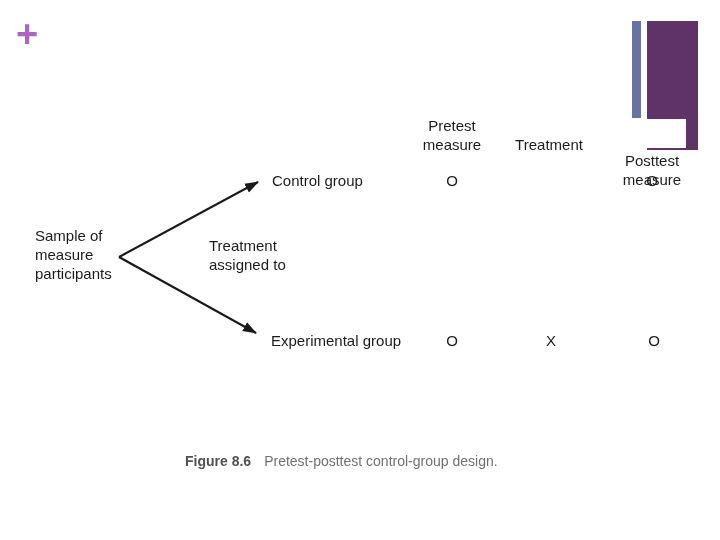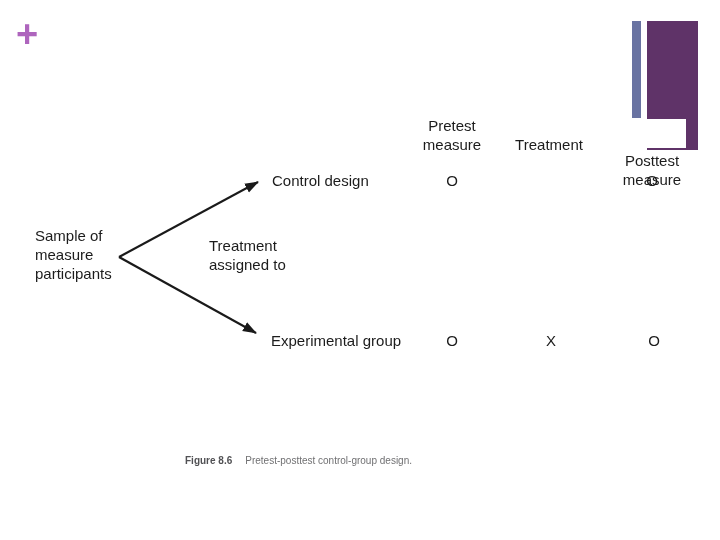--- a/index.html
+++ b/index.html
@@ -22,21 +22,21 @@
   #row-control-group{left:272px;top:171px;}
   #row-control-pretest{left:402px;top:171px;}
   #row-control-posttest{left:602px;top:171px;}
   #row-exp-group{left:271px;top:331px;}
   #row-exp-pretest{left:402px;top:331px;}
   #row-exp-treatment{left:501px;top:331px;}
   #row-exp-posttest{left:604px;top:331px;}
   #sample-label{left:35px;top:226px;width:120px;}
   #randomly-label{left:209px;top:236px;width:120px;}
   #arrow-layer{left:0;top:0;width:720px;height:540px;pointer-events:none;}
-  #figure-caption{left:185px;top:452px;font-size:10px;line-height:18px;}
+  #figure-caption{left:185px;top:452px;font-size:14px;line-height:18px;}
   #figure-caption .fig-label{font-weight:bold;color:#515154;}
   #figure-caption .fig-text{color:#707072;margin-left:13px;}
 </style>
 </head>
 <body>
 
 <div id="slide">
 
   <div class="abs" id="plus-sign" style="color: rgb(174, 101, 189);">+</div>
   <div class="abs" id="accent-stripe" style="background: rgb(105, 115, 162);"></div>
@@ -52,21 +52,21 @@
     <line x1="119" y1="257" x2="258" y2="182" stroke="#1a1a1a" stroke-width="2.2" marker-end="url(#ah)"></line>
     <line x1="119" y1="257" x2="256" y2="333" stroke="#1a1a1a" stroke-width="2.2" marker-end="url(#ah)"></line>
   </svg>
 
   <div class="abs col diagram-text pre" id="col-pretest">Pretest
 measure</div>
   <div class="abs col diagram-text" id="col-treatment">Treatment</div>
   <div class="abs col diagram-text pre" id="col-posttest">Posttest
 measure</div>
 
-  <div class="abs diagram-text" id="row-control-group">Control design</div>
+  <div class="abs diagram-text" id="row-control-group">Control group</div>
   <div class="abs col diagram-text" id="row-control-pretest">O</div>
   <div class="abs col diagram-text" id="row-control-posttest">O</div>
 
   <div class="abs diagram-text" id="row-exp-group">Experimental group</div>
   <div class="abs col diagram-text" id="row-exp-pretest">O</div>
   <div class="abs col diagram-text" id="row-exp-treatment">X</div>
   <div class="abs col diagram-text" id="row-exp-posttest">O</div>
 
   <div class="abs plain-text pre" id="sample-label">Sample of
 measure

